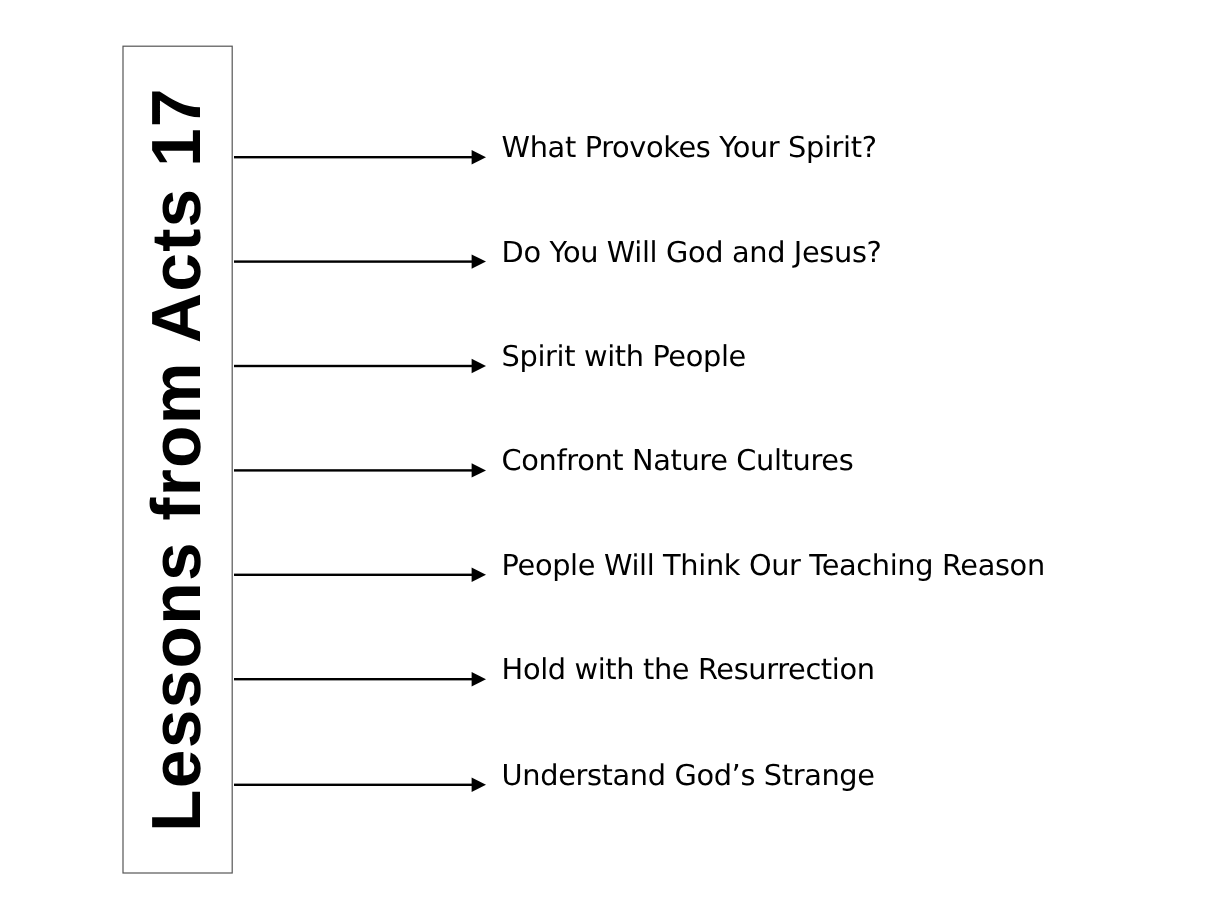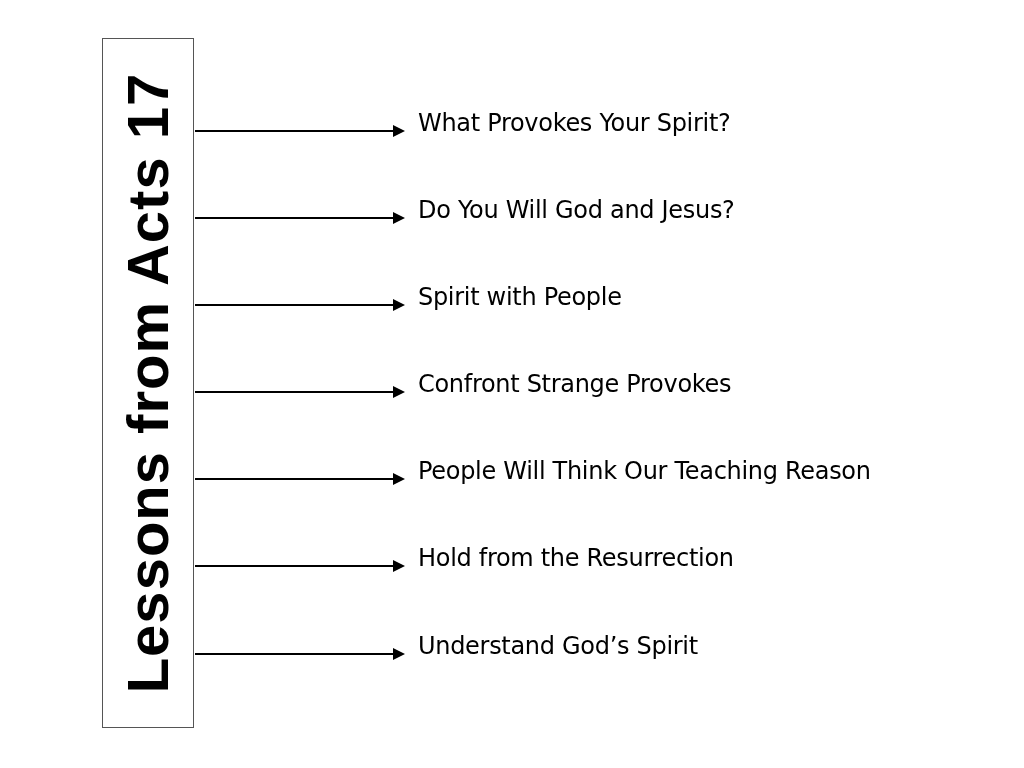--- a/index.html
+++ b/index.html
@@ -106,38 +106,38 @@
       <div class="head"></div>
     </div>
   <span class="label">Spirit with People</span>
 </div>
 
 <div class="branch" style="top:368px;">
   <div class="arrow">
       <div class="shaft"></div>
       <div class="head"></div>
     </div>
-  <span class="label">Confront Strange Provokes</span>
+  <span class="label">Confront Nature Cultures</span>
 </div>
 
 <div class="branch" style="top:455px;">
   <div class="arrow">
       <div class="shaft"></div>
       <div class="head"></div>
     </div>
   <span class="label">People Will Think Our Teaching Reason</span>
 </div>
 
 <div class="branch" style="top:542px;">
   <div class="arrow">
       <div class="shaft"></div>
       <div class="head"></div>
     </div>
-  <span class="label">Hold from the Resurrection</span>
+  <span class="label">Hold with the Resurrection</span>
 </div>
 
 <div class="branch" style="top:630px;">
   <div class="arrow">
       <div class="shaft"></div>
       <div class="head"></div>
     </div>
-  <span class="label">Understand God’s Spirit</span>
+  <span class="label">Understand God’s Strange</span>
 </div>
 
 </body></html>

